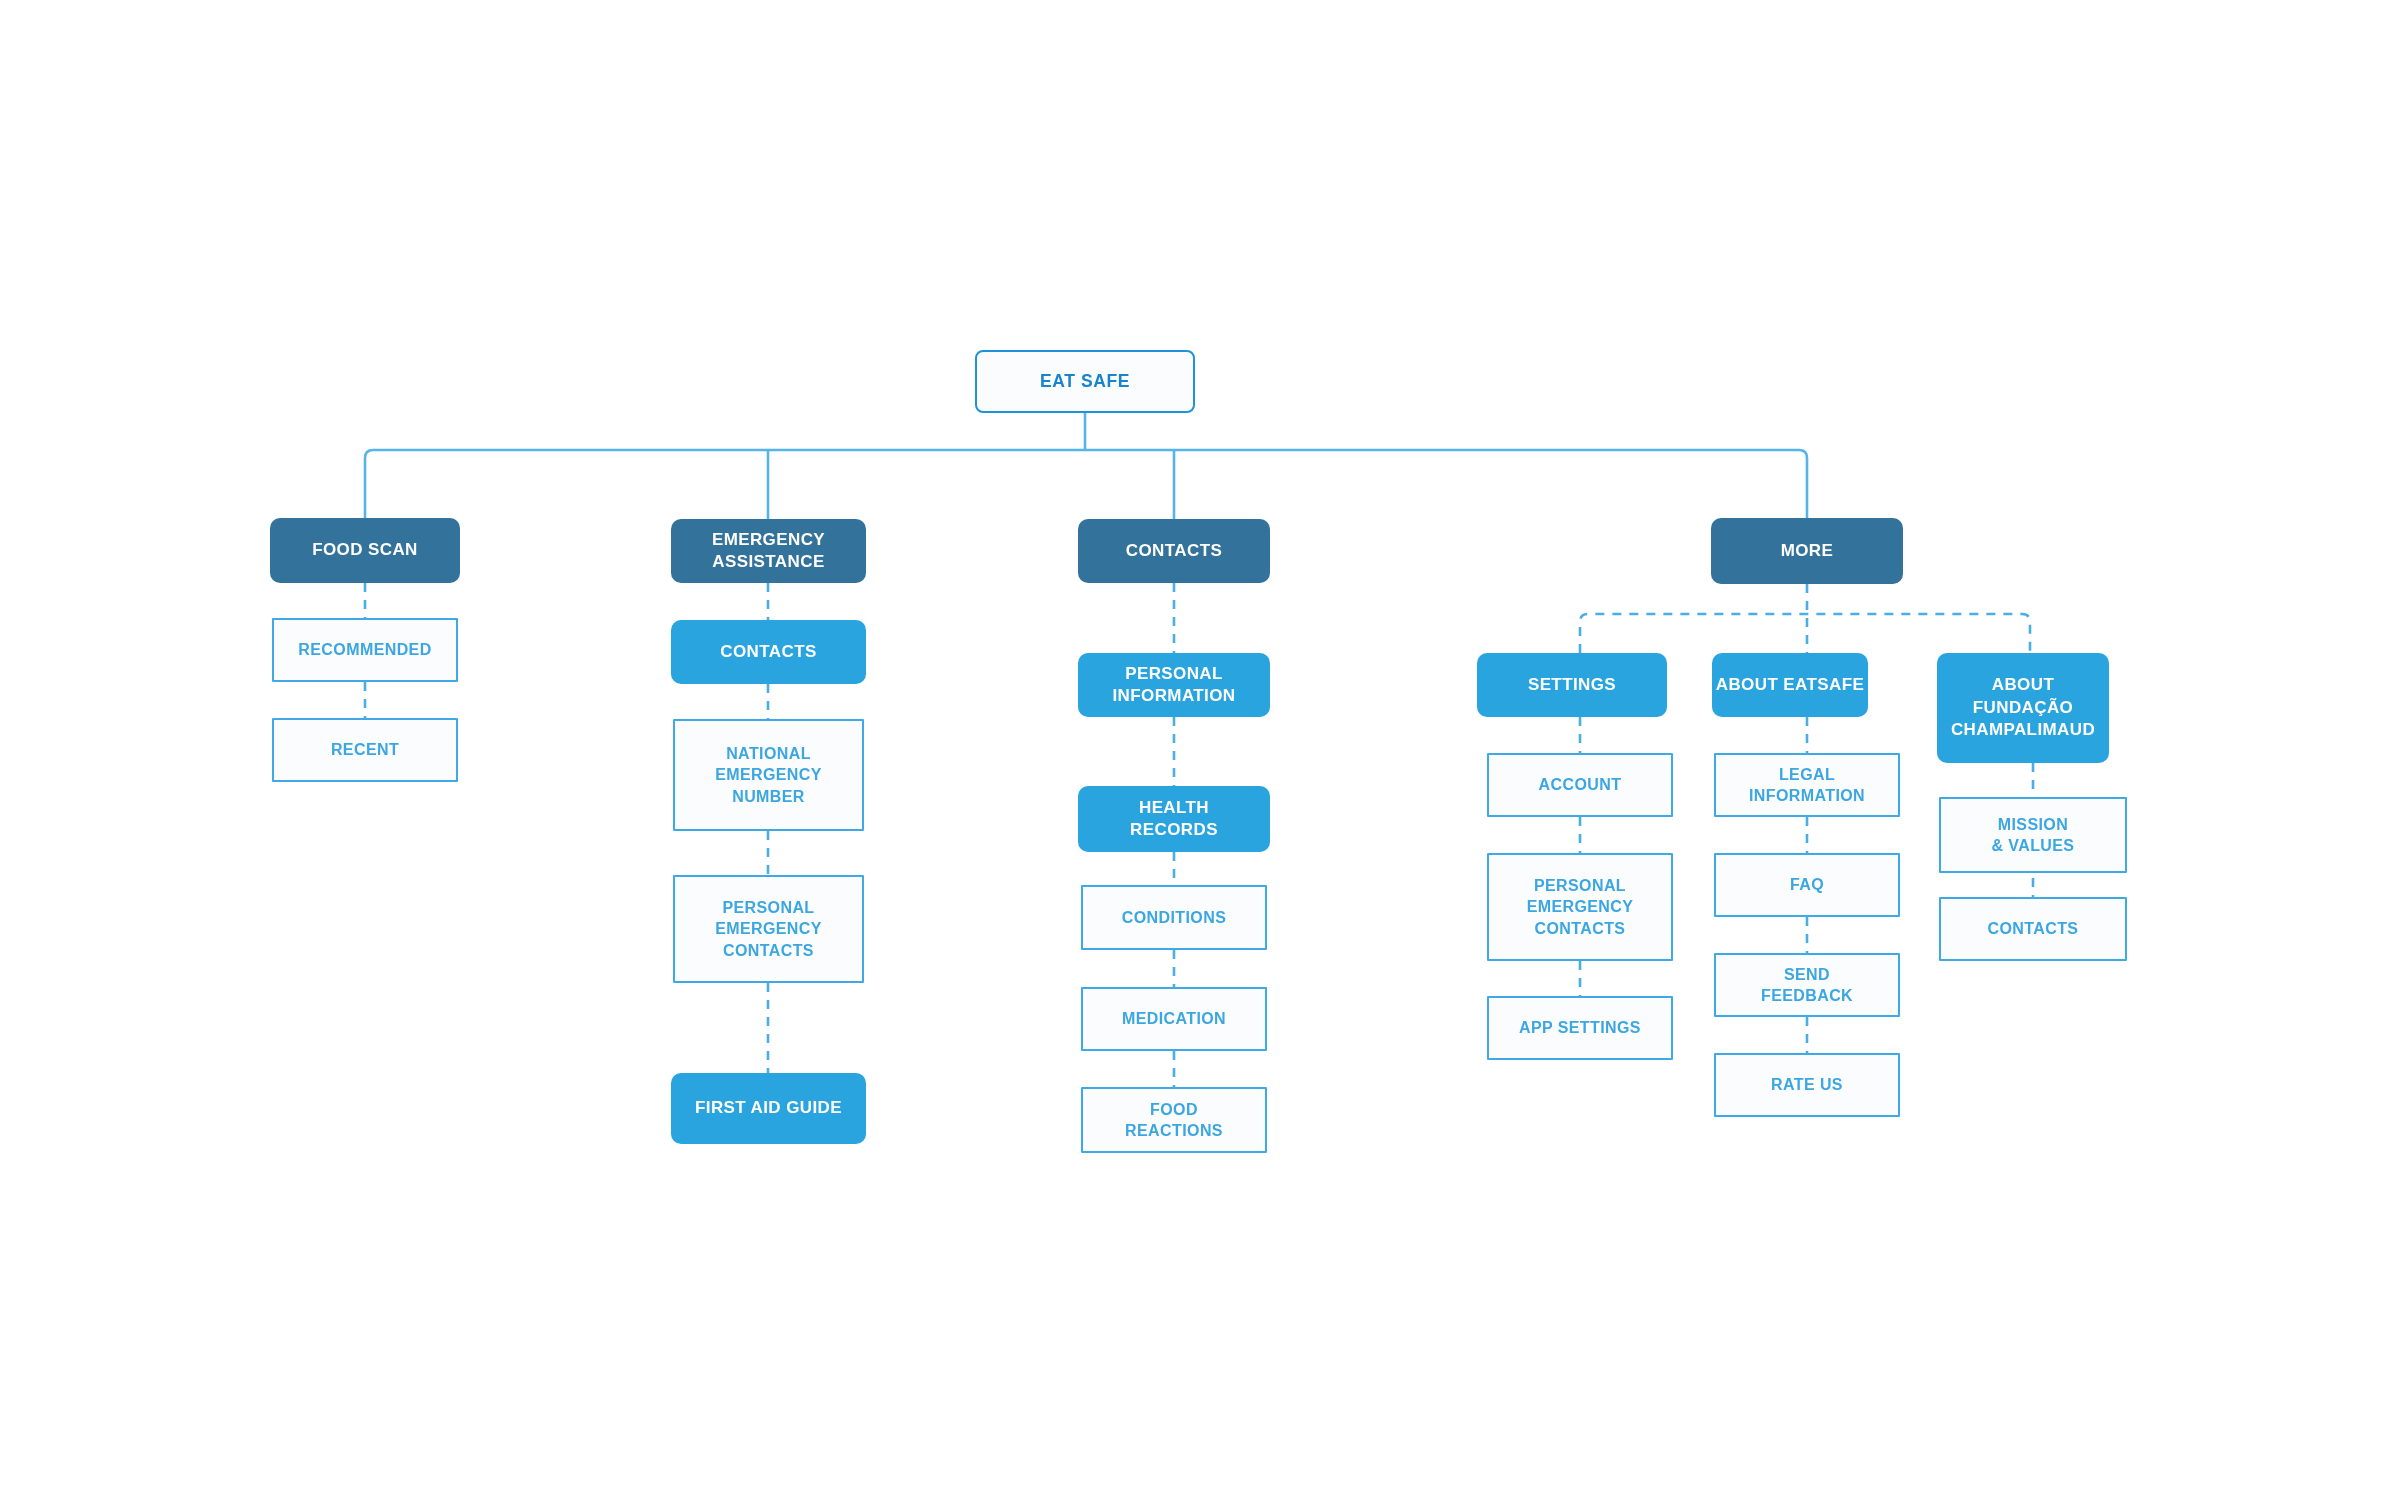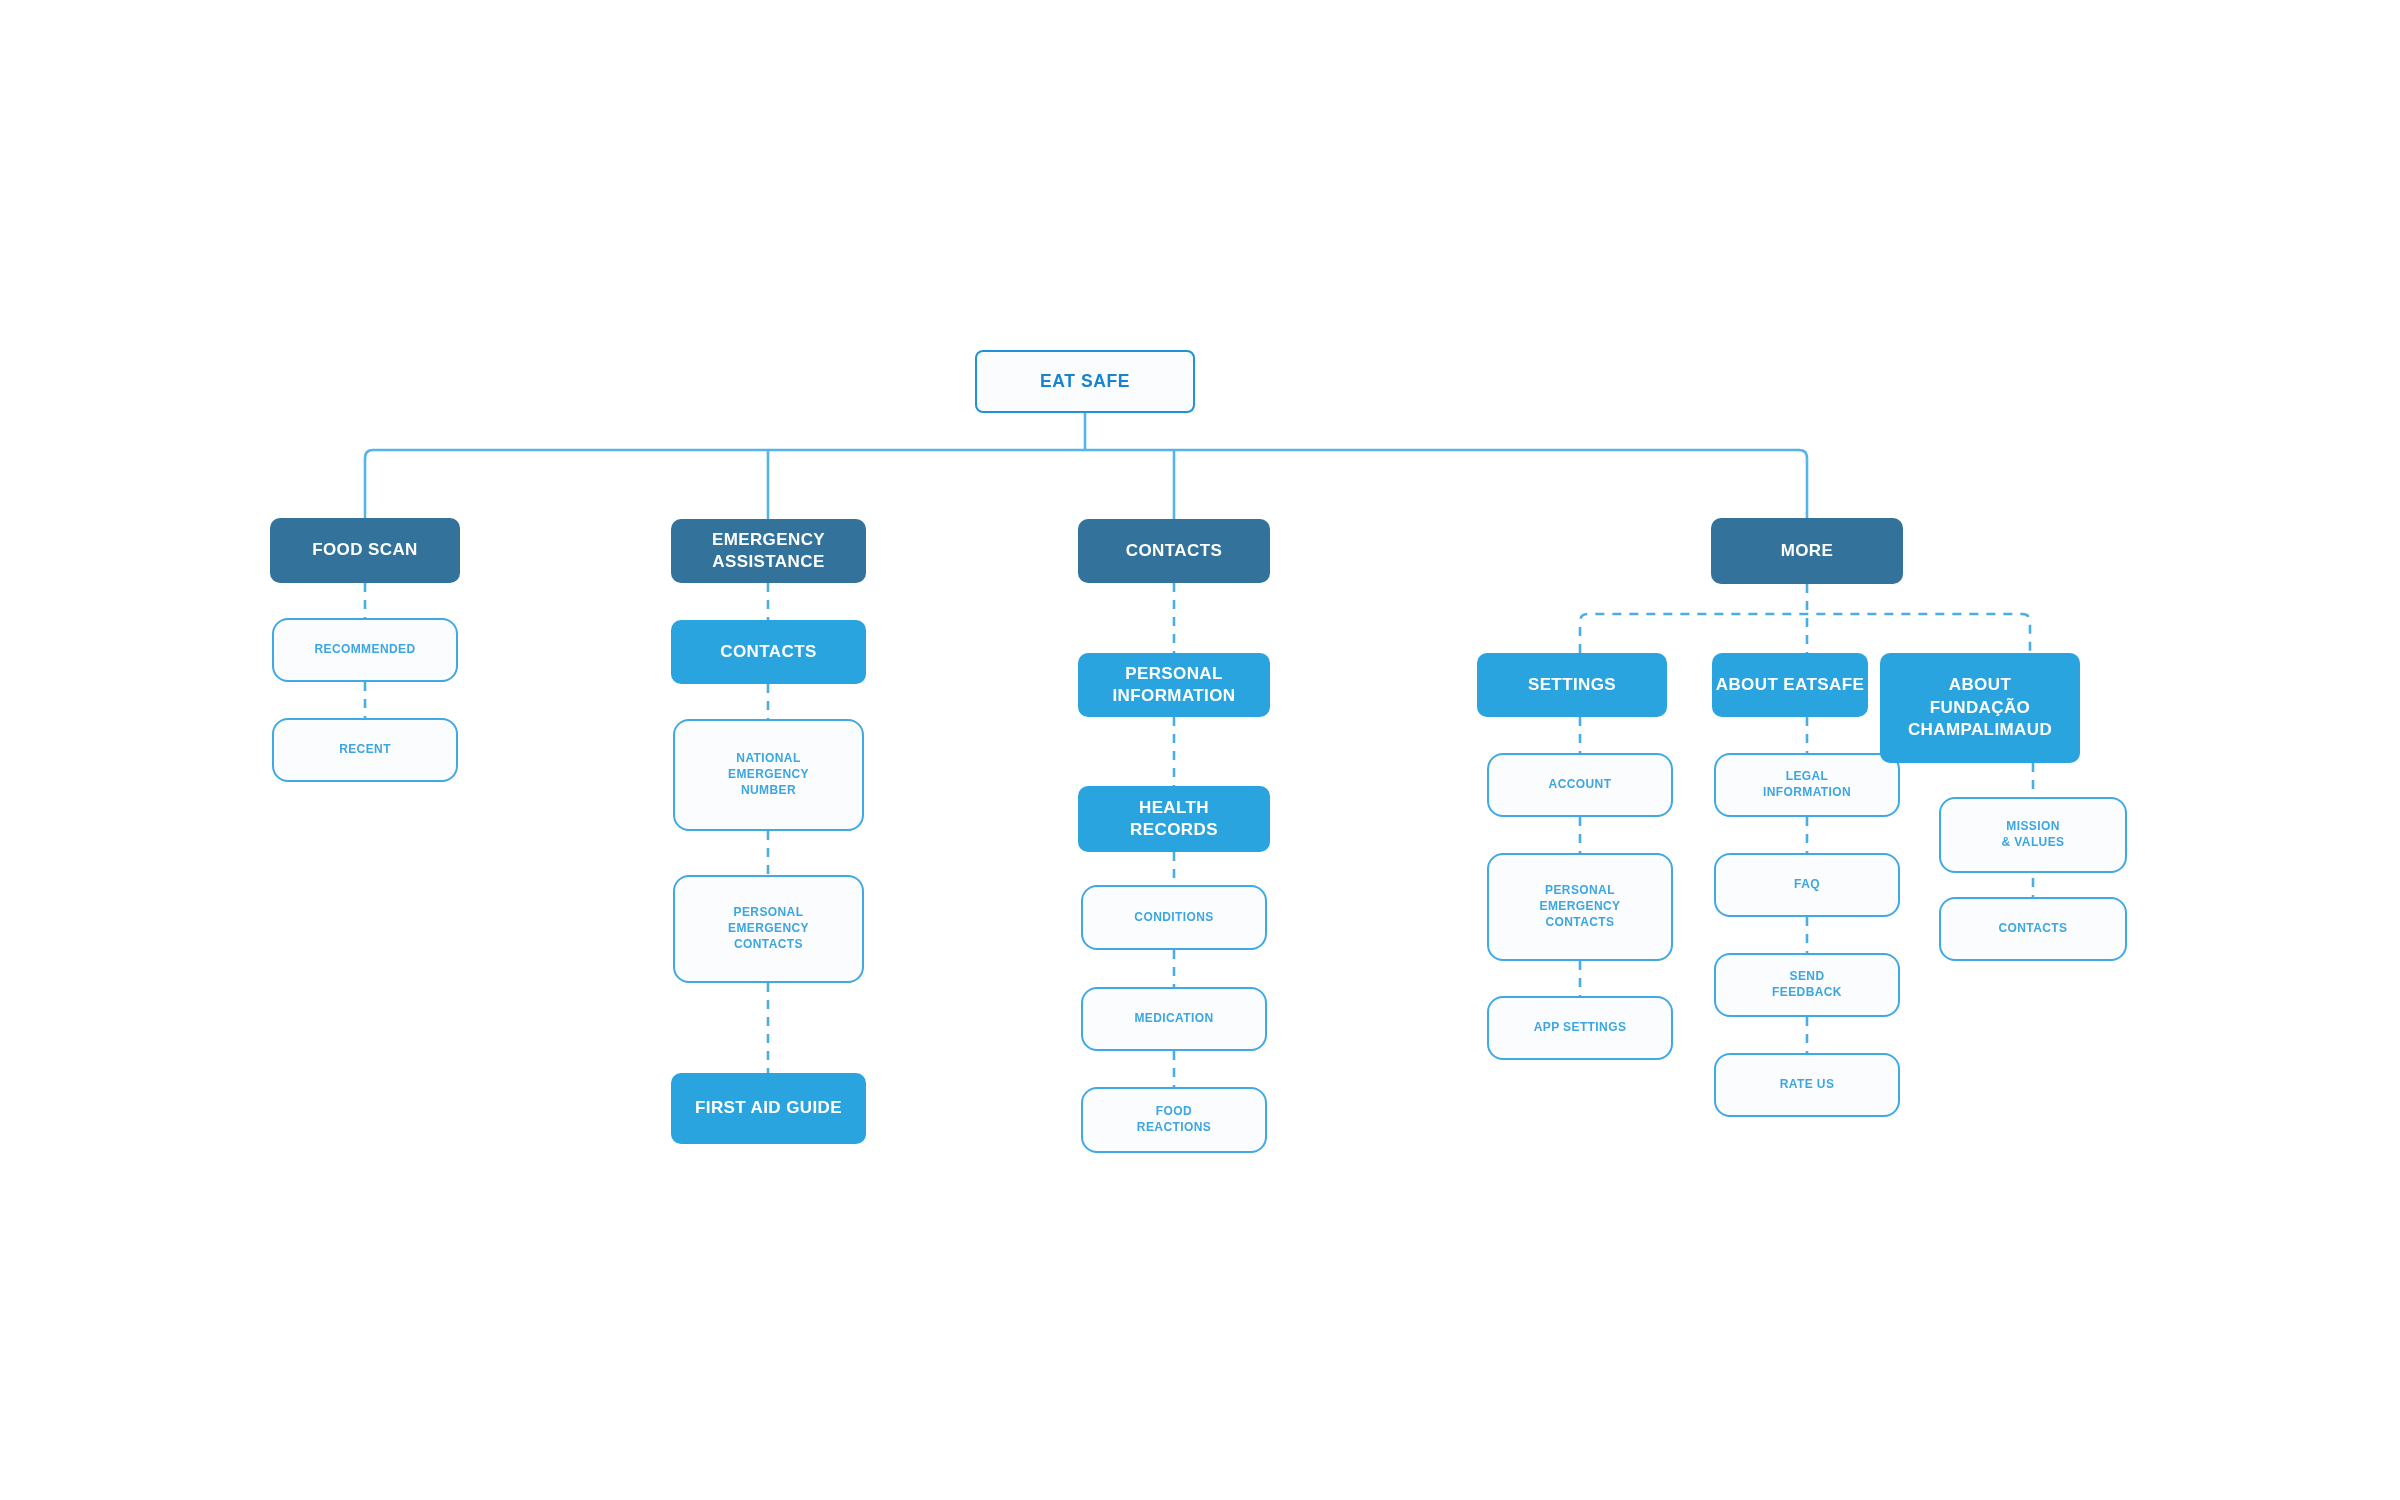--- a/index.html
+++ b/index.html
@@ -36,21 +36,21 @@
     color:#fff;font-size:17px;
   }
   .node.accent{
     background:var(--accent-blue,#29A4DF);
     color:#fff;font-size:17px;
   }
   .node.light{
     background:var(--box-fill,#FBFCFD);
     border:2px solid var(--box-border,#3FA9E6);
     color:var(--box-text,#3BA6E2);
-    font-size:12px;border-radius:16px;
+    font-size:16px;border-radius:1px;
   }
 </style>
 </head>
 <body>
 
 <div class="canvas">
 
   <svg class="wires" viewBox="0 0 2400 1500" aria-hidden="true">
 
     <path class="solid" d="M1085 413 L1085 450"></path>
@@ -125,20 +125,20 @@
   <div class="node light" style="left:1487px;top:996px;width:186px;height:64px">APP SETTINGS</div>
 
   <div class="node accent" style="left:1712px;top:653px;width:156px;height:64px">ABOUT EATSAFE</div>
   <div class="node light" style="left:1714px;top:753px;width:186px;height:64px">LEGAL
 INFORMATION</div>
   <div class="node light" style="left:1714px;top:853px;width:186px;height:64px">FAQ</div>
   <div class="node light" style="left:1714px;top:953px;width:186px;height:64px">SEND
 FEEDBACK</div>
   <div class="node light" style="left:1714px;top:1053px;width:186px;height:64px">RATE US</div>
 
-  <div class="node accent" style="left:1880px;top:653px;width:200px;height:110px">ABOUT
+  <div class="node accent" style="left:1937px;top:653px;width:172px;height:110px">ABOUT
 FUNDAÇÃO
 CHAMPALIMAUD</div>
   <div class="node light" style="left:1939px;top:797px;width:188px;height:76px">MISSION
 &amp; VALUES</div>
   <div class="node light" style="left:1939px;top:897px;width:188px;height:64px">CONTACTS</div>
 
 </div>
 
 </body></html>

